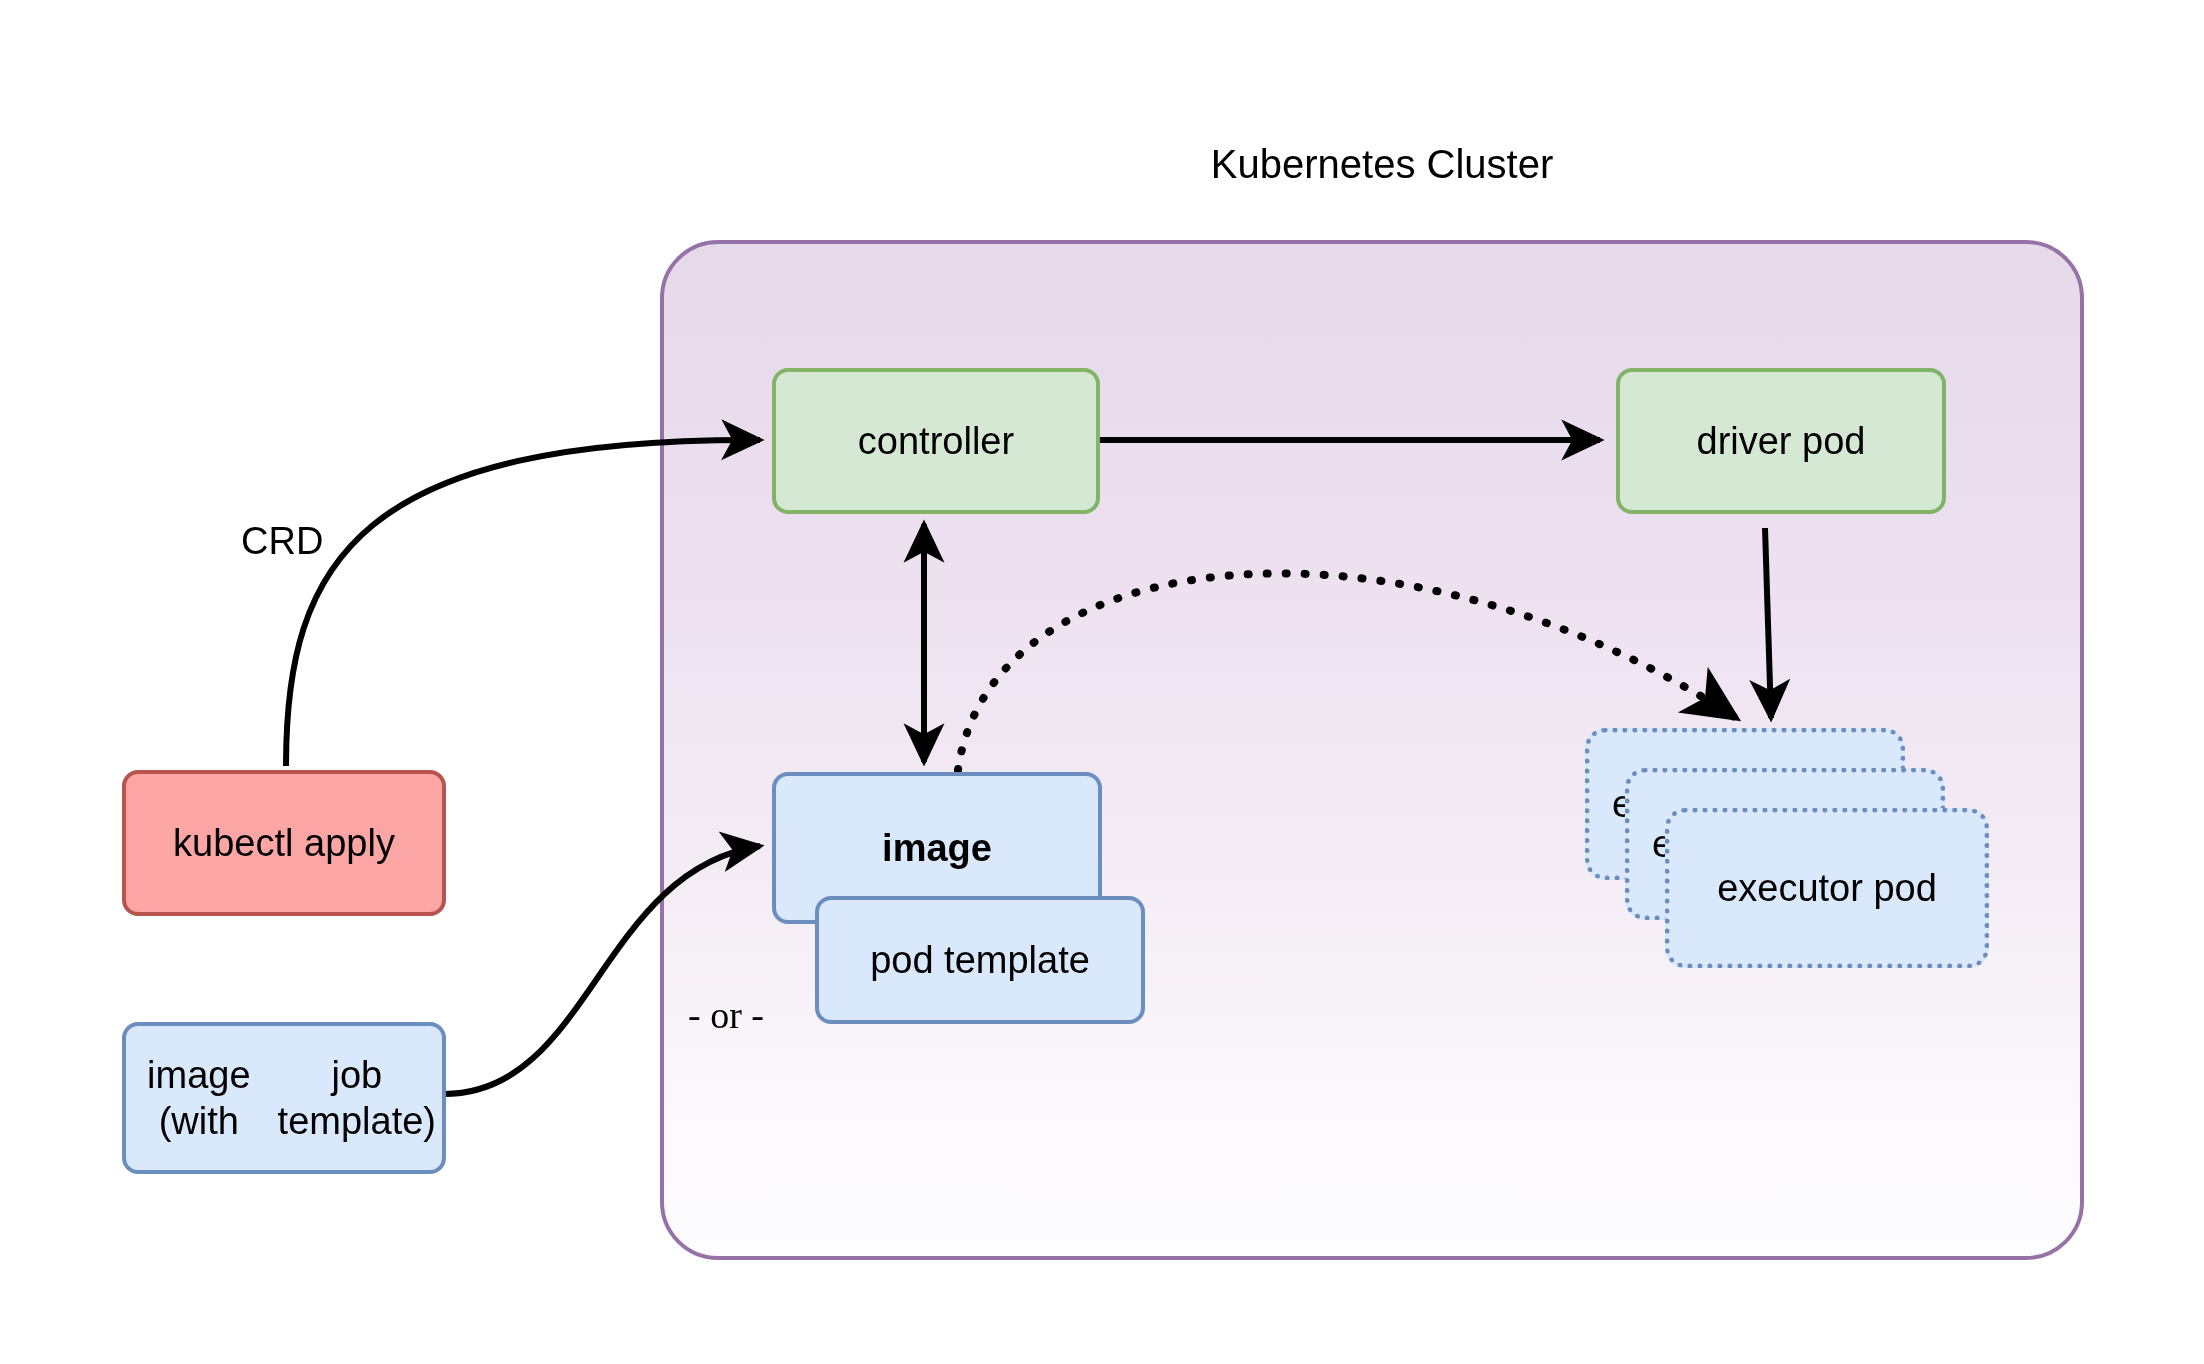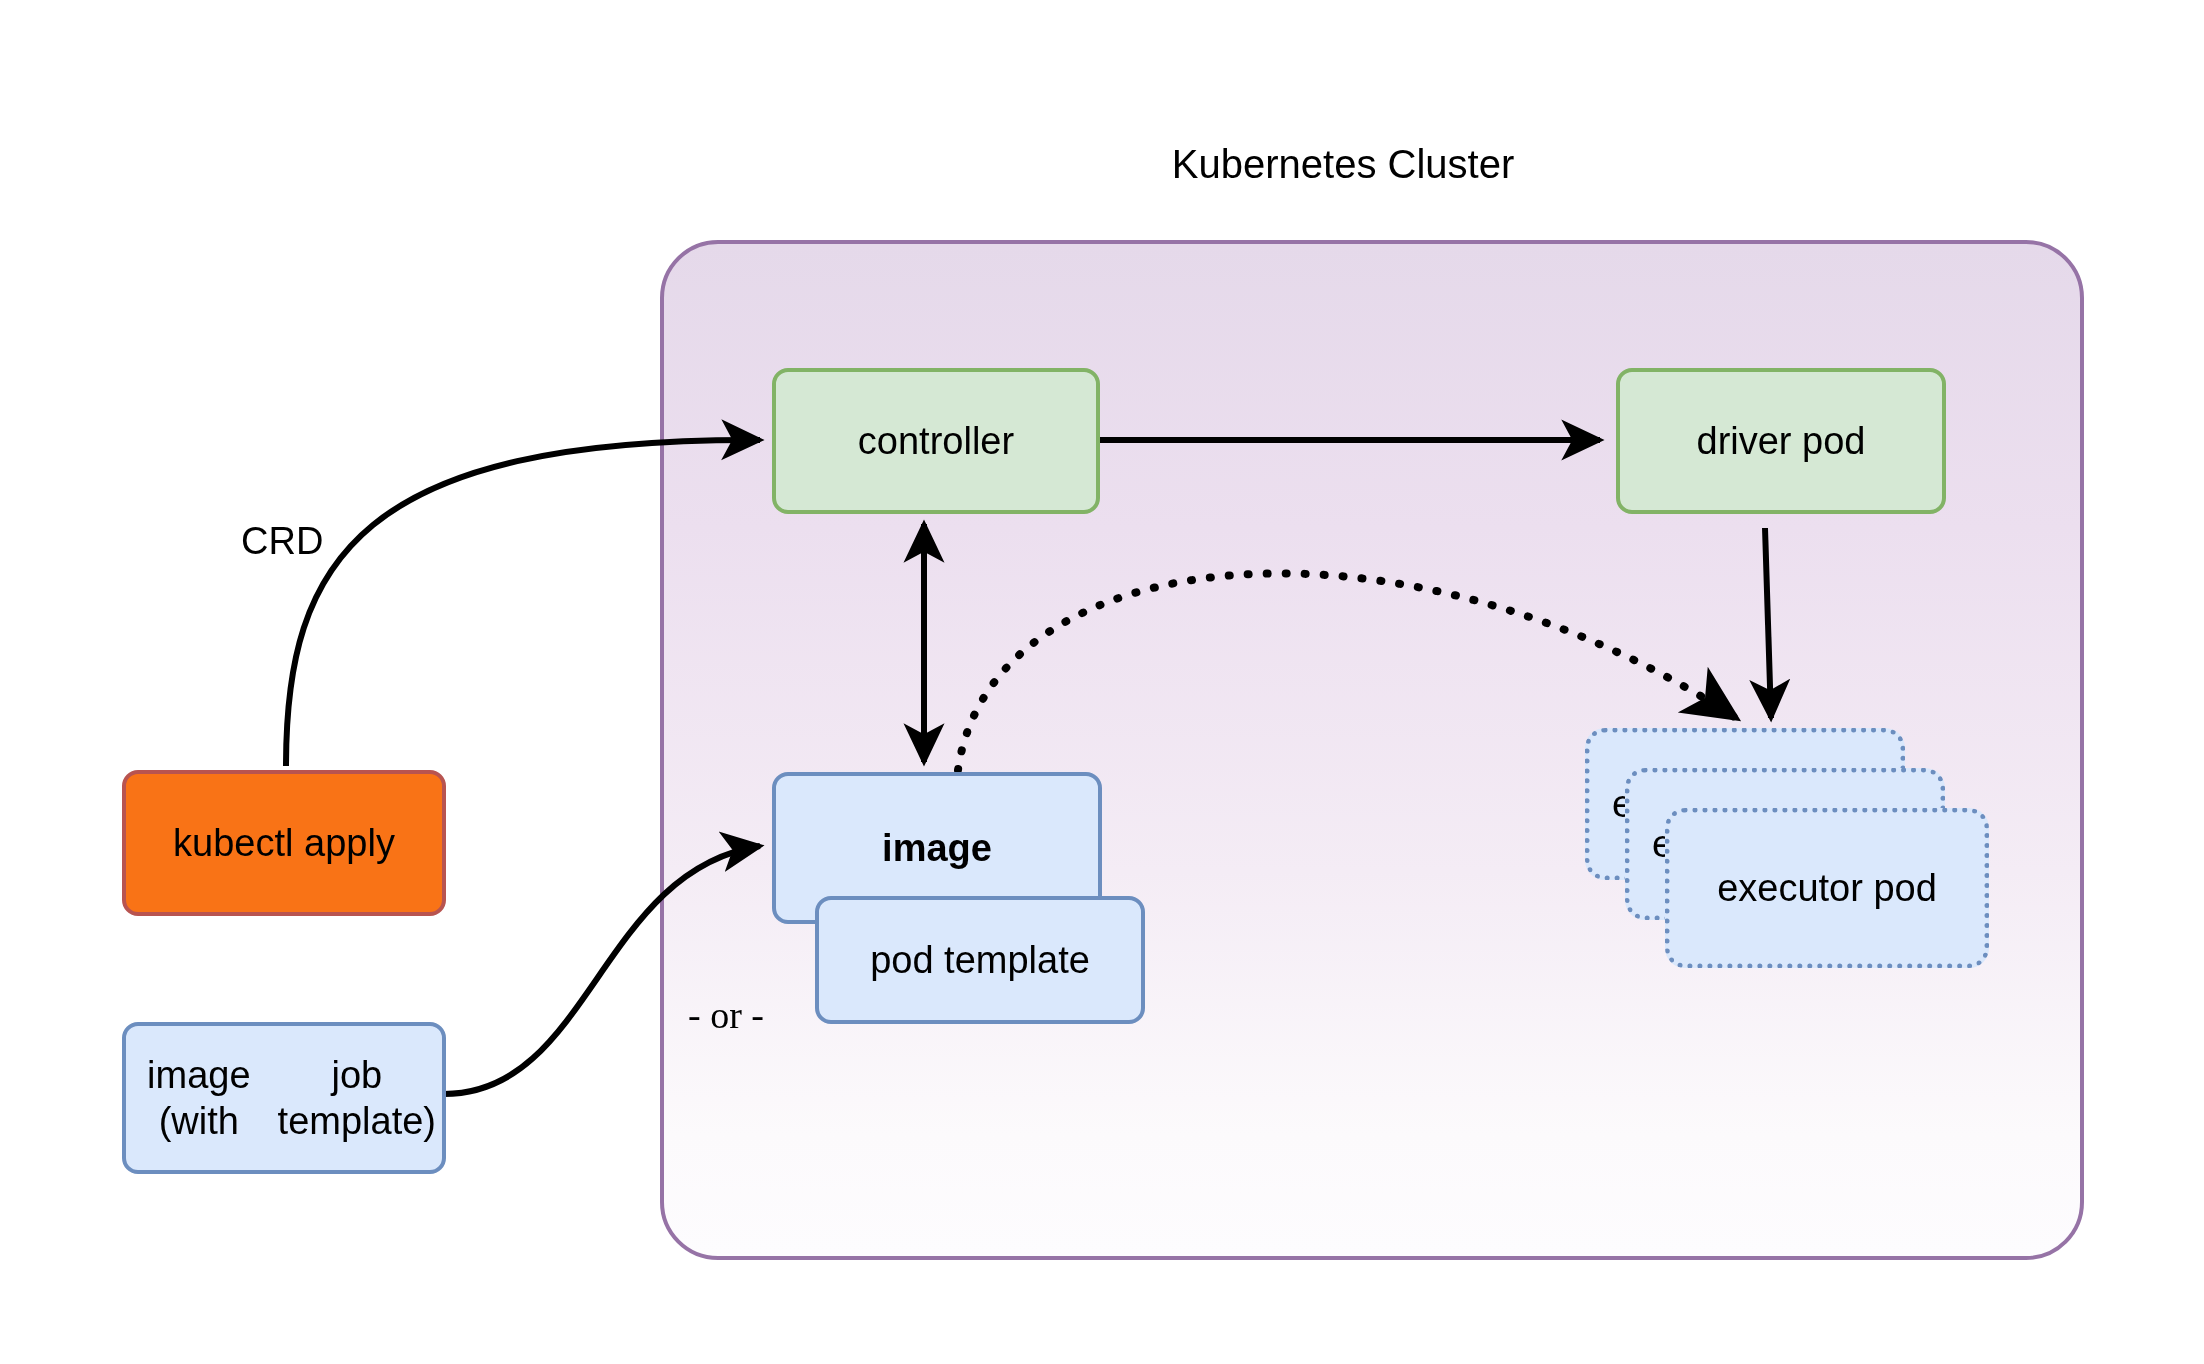--- a/index.html
+++ b/index.html
@@ -58,21 +58,21 @@
 
   .node.green {
     background: #d5e8d4;
     border: 4px solid #82b366;
   }
   .node.blue {
     background: #dae8fc;
     border: 4px solid #6c8ebf;
   }
   .node.red {
-    background: #f97316;
+    background: #fca5a5;
     border: 4px solid #b85450;
   }
   .node.blue-dotted {
     background: #dae8fc;
     border: 5px dotted #6c8ebf;
     border-radius: 20px;
   }
 
   
   .free-label {
@@ -84,21 +84,21 @@
   }
   
   .node.occluded { justify-content: flex-start; }
   .node.occluded .lbl { padding-left: 22px; }
 </style>
 </head>
 <body>
 
 <div id="canvas">
 
-  <div class="cluster-title" style="left:633px; top:140px; width:1420px;">Kubernetes Cluster</div>
+  <div class="cluster-title" style="left:672px; top:140px; width:1420px;">Kubernetes Cluster</div>
 
   <div class="cluster" style="left:660px; top:240px; width:1424px; height:1020px;"></div>
 
   <svg id="edge-layer" viewBox="0 0 2204 1364">
     <defs>
       <marker id="arrow" viewBox="0 0 12 12" refX="10.2" refY="6" markerWidth="7.6" markerHeight="7.6" orient="auto-start-reverse">
         <path d="M 0 0.6 L 11.4 6 L 0 11.4 L 2.9 6 Z" fill="#000000"></path>
       </marker>
       <marker id="arrow-dot" viewBox="0 0 12 12" refX="10.2" refY="6" markerWidth="7.6" markerHeight="7.6" orient="auto-start-reverse">
         <path d="M 0 0.6 L 11.4 6 L 0 11.4 L 2.9 6 Z" fill="#000000"></path>

